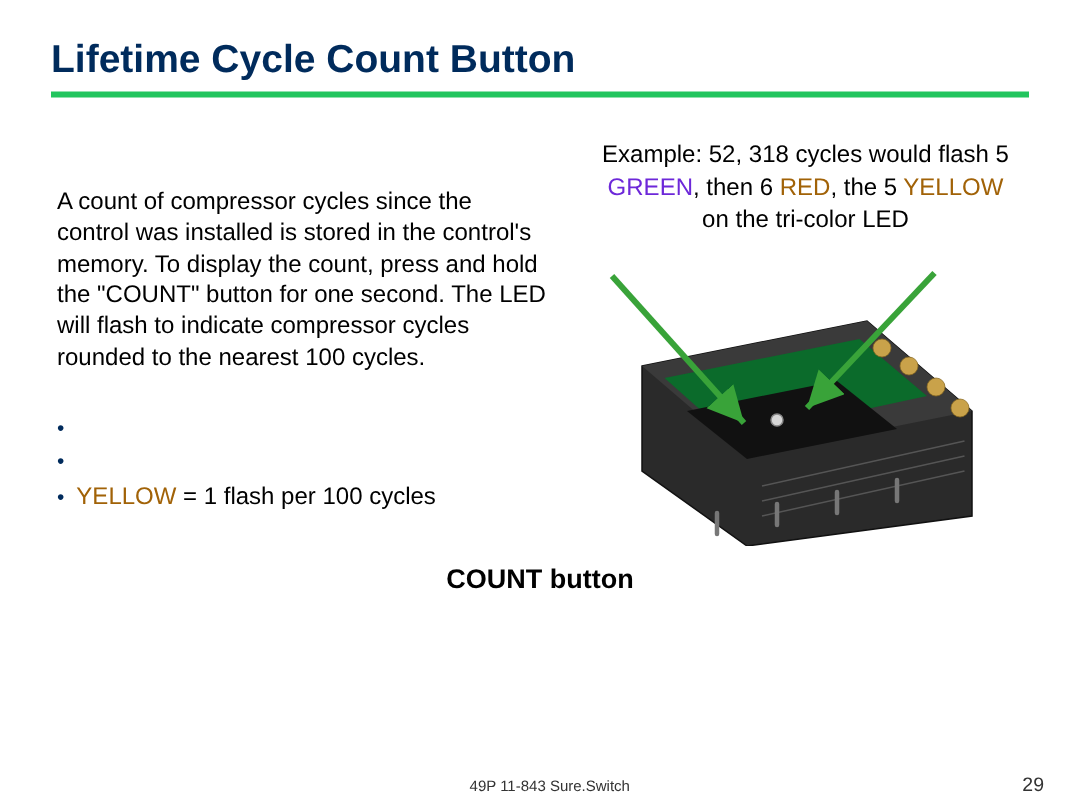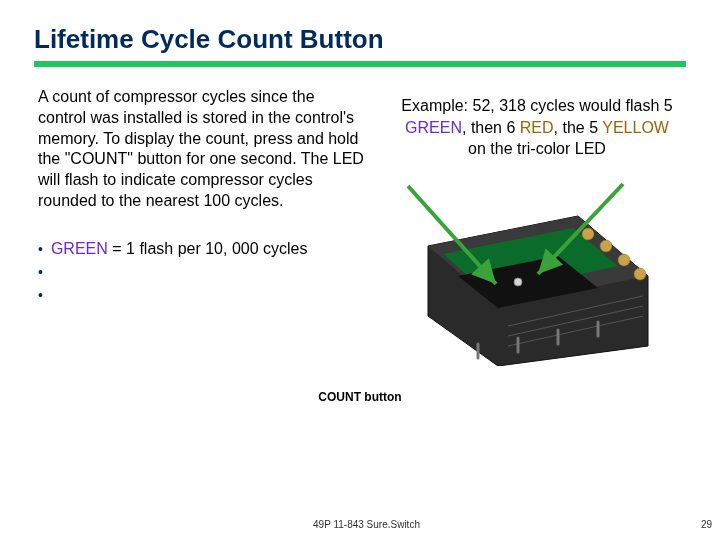--- a/index.html
+++ b/index.html
@@ -1,54 +1,54 @@
 <!DOCTYPE html>
 <html><head>
 <meta charset="utf-8">
 <style>
   * { box-sizing: border-box; margin: 0; padding: 0; }
   html, body { width: 720px; height: 540px; font-family: Arial, Helvetica, sans-serif; background: #fff; color: #000; }
   .slide { position: relative; width: 720px; height: 540px; padding: 24px 34px 0 34px; }
-  .title { font-size: 26px; font-weight: bold; color: #002b5c; padding-bottom: 6px; border-bottom: 6px solid #22c55e; margin-bottom: 20px; }
+  .title { font-size: 26px; font-weight: bold; color: #002b5c; padding-bottom: 6px; border-bottom: 4px solid #22c55e; margin-bottom: 20px; }
   .cols { display: flex; gap: 24px; }
   .left { flex: 0 0 330px; }
   .right { flex: 1; }
-  .para { font-size: 16px; line-height: 1.3; padding-left: 4px; }
+  .para { font-size: 16px; line-height: 1.3; padding-left: 4px; margin-top: 40px; }
   .bullets { margin-top: 24px; padding-left: 4px; font-size: 16px; line-height: 1.6; }
   .bullets .row { display: flex; align-items: baseline; gap: 8px; }
   .bullets .dot { color: #002b5c; font-size: 14px; line-height: 1.6; }
   .green { color: #6d28d9; }
   .red   { color: #a16207; }
   .yellow{ color: #a16207; }
   .example { font-size: 16px; text-align: center; line-height: 1.35; padding: 8px 6px 0 6px; }
   .device { position: relative; margin-top: 16px; width: 280px; height: 190px; }
   .device svg { width: 100%; height: 100%; }
-  .caption { text-align: center; font-size: 12px; font-weight: bold; margin-top: 24px; }
+  .caption { text-align: center; font-size: 18px; font-weight: bold; margin-top: 12px; }
   .footer { position: absolute; bottom: 10px; left: 0; right: 0; text-align: center; font-size: 10px; color: #333; margin-left: 13px; }
-  .pagenum { position: absolute; bottom: 10px; right: 8px; font-size: 10px; color: #333; }
+  .pagenum { position: absolute; bottom: 10px; right: 24px; font-size: 13px; color: #333; }
 </style>
 </head>
 <body>
 
 <div class="slide">
   <div class="title">Lifetime Cycle Count Button</div>
 
   <div class="cols">
     <div class="left">
       <div class="para">A count of compressor cycles since the control was installed is stored in the control's memory.  To display the count, press and hold the "COUNT" button for one second. The LED will flash to indicate compressor cycles rounded to the nearest 100 cycles.</div>
       <div class="bullets">
         <div class="row">
           <span class="dot">•</span>
-          <span><span class="green">GREEN</span><span> = 1 flash per 10, 000 cycles</span></span>
         </div>
         <div class="row">
           <span class="dot">•</span>
         </div>
         <div class="row">
           <span class="dot">•</span>
+          <span><span class="yellow">YELLOW</span><span> = 1 flash per 100 cycles</span></span>
         </div>
       </div>
     </div>
 
     <div class="right">
       <div class="example">
         <span>Example:  52, 318 cycles would flash 5 </span><span class="green">GREEN</span><span>, then 6 </span><span class="red">RED</span><span>, the 5 </span><span class="yellow">YELLOW</span><span> on the tri-color LED</span>
       </div>
 
       <div class="device">

